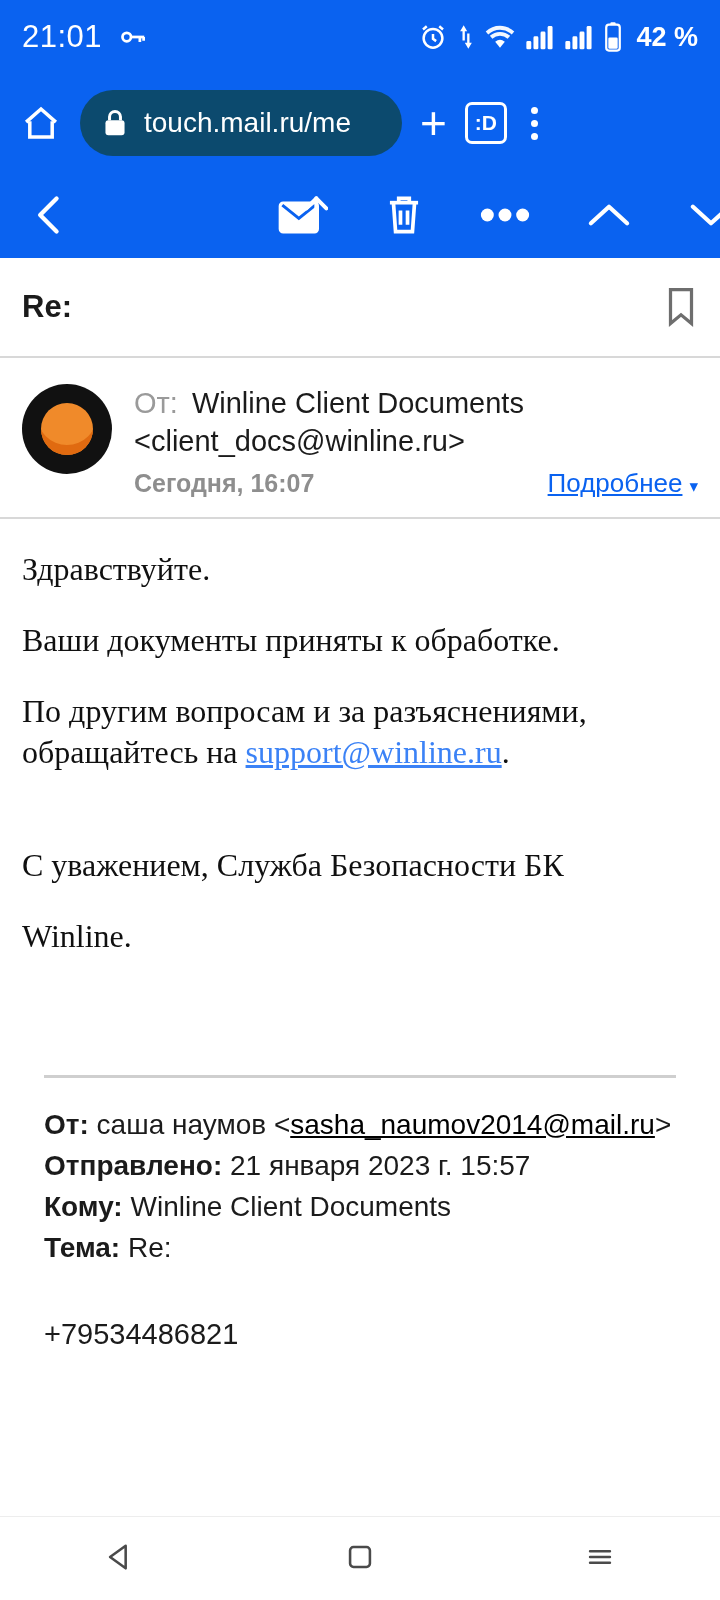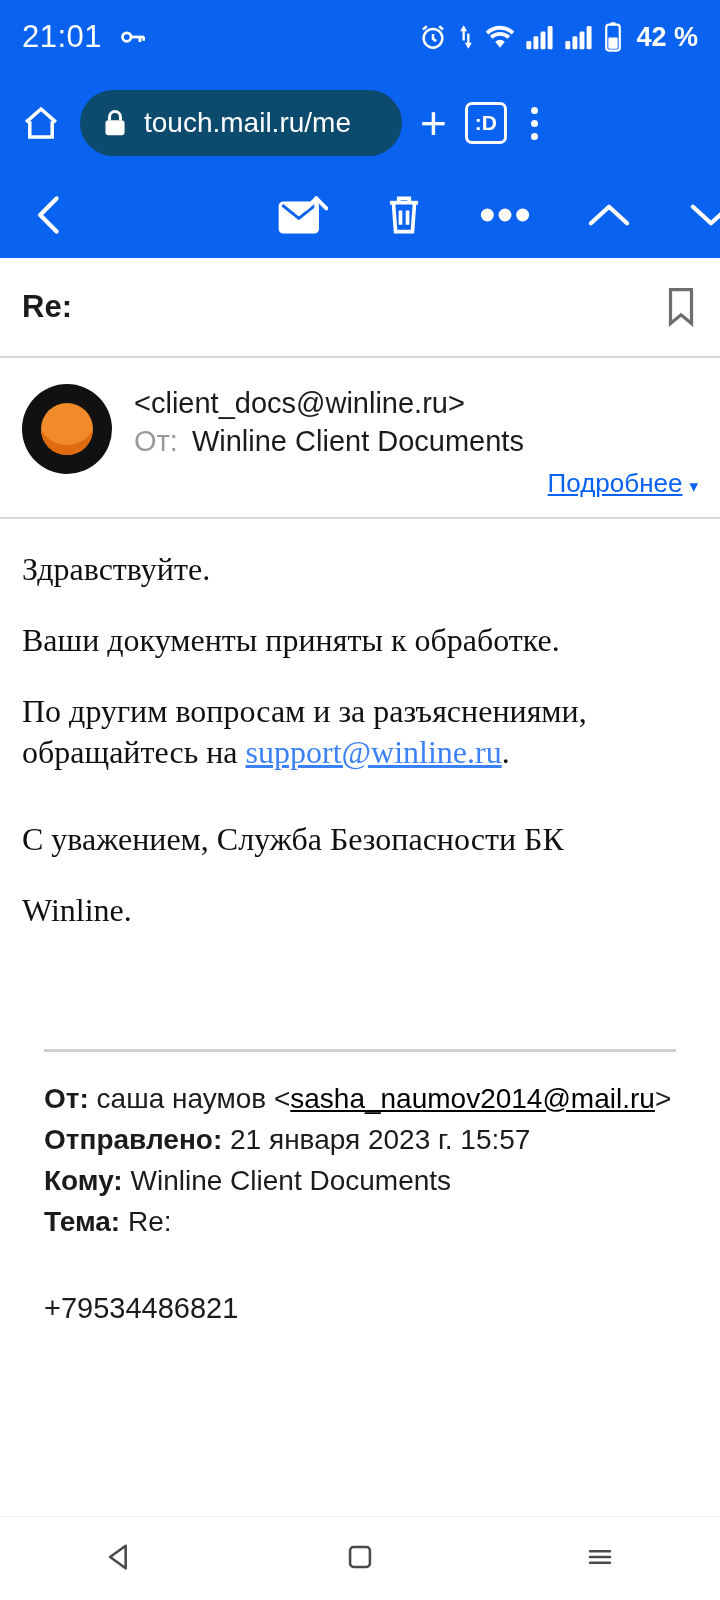--- a/index.html
+++ b/index.html
@@ -127,21 +127,21 @@
     flex: 1 1 auto;
     padding: 30px 22px 0 22px;
     font-family: "Liberation Serif", serif;
     font-size: 32px;
     color: #101010;
     line-height: 1.28;
     overflow: hidden;
   }
   .body p { margin-bottom: 30px; }
   .body a { color: #3b82f6; text-decoration: underline; }
-  .sign { margin-top: 46px; }
+  .sign { margin-top: 72px; }
 
   .hr { height: 3px; background: #cfcfcf; margin: 118px 22px 0 22px; }
 
   .quoted {
     padding: 26px 22px 0 22px;
     font-family: "Liberation Sans", sans-serif;
     font-size: 28px;
     color: #1b1b1b;
     line-height: 41px;
   }
@@ -305,25 +305,26 @@
         <path d="M3.5 2.2h13v21l-6.5-5.4-6.5 5.4z"></path>
       </svg>
     </span>
   </div>
 
   <div class="senderrow">
     <div class="avatar">
       <div class="inner"></div>
     </div>
     <div class="sender-main">
-      <div class="from-line">&lt;client_docs@winline.ru&gt;</div>
       <div class="from-line">
         <span class="from-label">От:</span><span>Winline Client Documents</span>
       </div>
+      <div class="from-line">&lt;client_docs@winline.ru&gt;</div>
       <div class="date-line">
+        <span class="date">Сегодня, 16:07</span>
         <span class="details"><span>Подробнее</span><span class="details-caret">▾</span></span>
       </div>
     </div>
   </div>
 
   <div class="body">
     <p>Здравствуйте.</p>
     <p>Ваши документы приняты к обработке.</p>
     <p><span>По другим вопросам и за разъяснениями, обращайтесь на </span><a href="#">support@winline.ru</a><span>.</span></p>
     <p class="sign">С уважением, Служба Безопасности БК</p>

